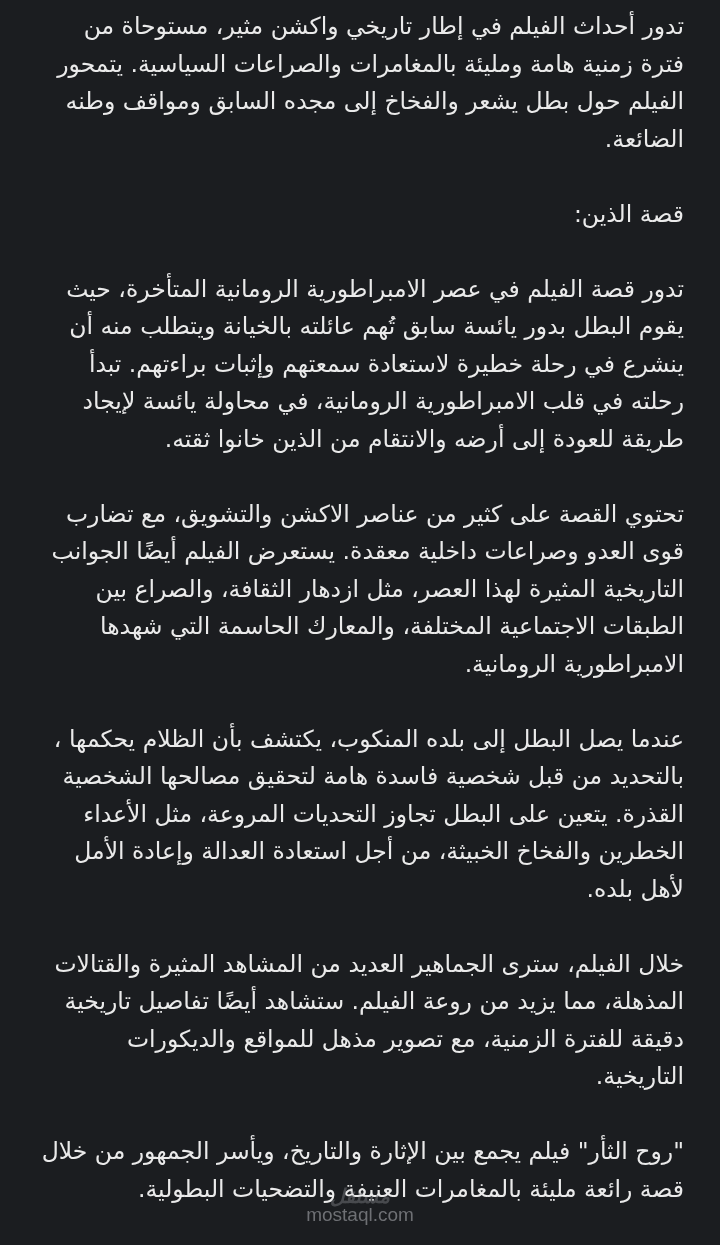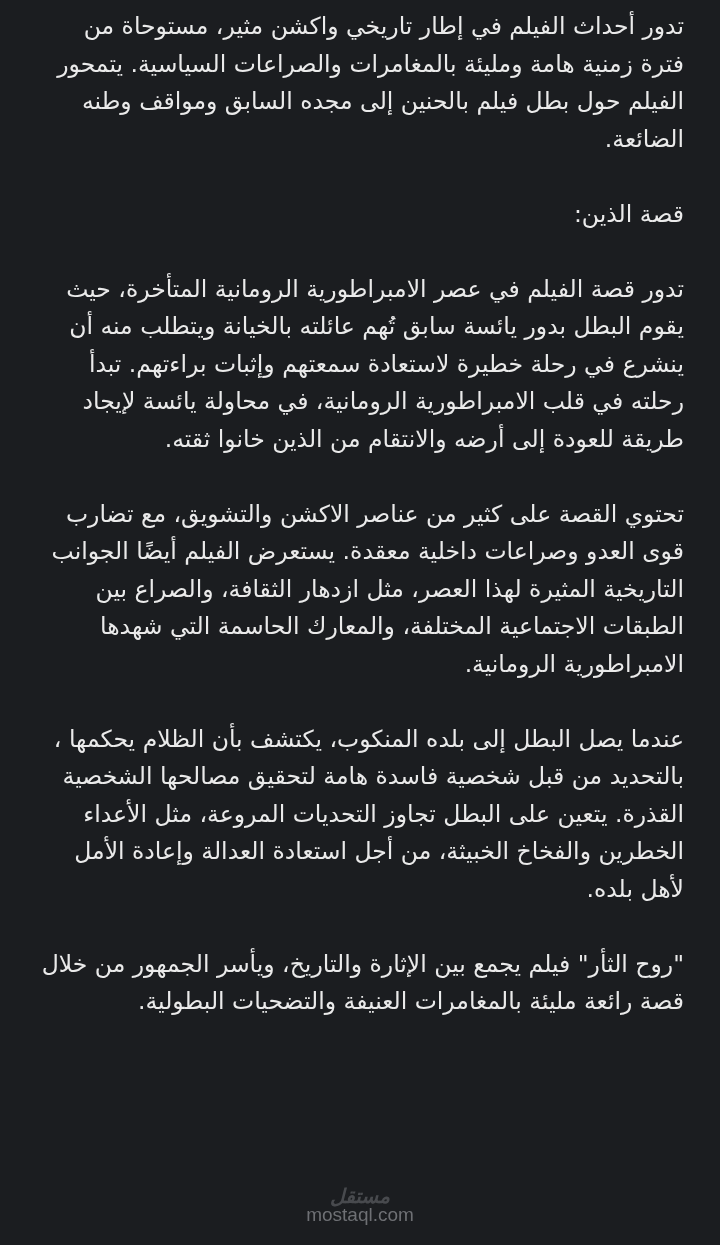--- a/index.html
+++ b/index.html
@@ -46,24 +46,25 @@
     .watermark .wm-text {
       font-family: "Liberation Sans", sans-serif;
       font-size: 19px;
       line-height: 16px;
     }
   </style>
 </head>
 <body>
 
 <div class="content">
-  <p class="para">تدور أحداث الفيلم في إطار تاريخي واكشن مثير، مستوحاة من فترة زمنية هامة ومليئة بالمغامرات والصراعات السياسية. يتمحور الفيلم حول بطل فيلم بالحنين إلى مجده السابق ومواقف وطنه الضائعة.</p>
+  <p class="para">تدور أحداث الفيلم في إطار تاريخي واكشن مثير، مستوحاة من فترة زمنية هامة ومليئة بالمغامرات والصراعات السياسية. يتمحور الفيلم حول بطل يشعر والفخاخ إلى مجده السابق ومواقف وطنه الضائعة.</p>
   <p class="para">قصة الذين:</p>
   <p class="para">تدور قصة الفيلم في عصر الامبراطورية الرومانية المتأخرة، حيث يقوم البطل بدور يائسة سابق تُهم عائلته بالخيانة ويتطلب منه أن ينشرع في رحلة خطيرة لاستعادة سمعتهم وإثبات براءتهم. تبدأ رحلته في قلب الامبراطورية الرومانية، في محاولة يائسة لإيجاد طريقة للعودة إلى أرضه والانتقام من الذين خانوا ثقته.</p>
   <p class="para">تحتوي القصة على كثير من عناصر الاكشن والتشويق، مع تضارب قوى العدو وصراعات داخلية معقدة. يستعرض الفيلم أيضًا الجوانب التاريخية المثيرة لهذا العصر، مثل ازدهار الثقافة، والصراع بين الطبقات الاجتماعية المختلفة، والمعارك الحاسمة التي شهدها الامبراطورية الرومانية.</p>
   <p class="para">عندما يصل البطل إلى بلده المنكوب، يكتشف بأن الظلام يحكمها ، بالتحديد من قبل شخصية فاسدة هامة لتحقيق مصالحها الشخصية القذرة. يتعين على البطل تجاوز التحديات المروعة، مثل الأعداء الخطرين والفخاخ الخبيثة، من أجل استعادة العدالة وإعادة الأمل لأهل بلده.</p>
+  <p class="para">خلال الفيلم، سترى الجماهير العديد من المشاهد المثيرة والقتالات المذهلة، مما يزيد من روعة الفيلم. ستشاهد أيضًا تفاصيل تاريخية دقيقة للفترة الزمنية، مع تصوير مذهل للمواقع والديكورات التاريخية.</p>
   <p class="para">"روح الثأر" فيلم يجمع بين الإثارة والتاريخ، ويأسر الجمهور من خلال قصة رائعة مليئة بالمغامرات العنيفة والتضحيات البطولية.</p>
 </div>
 
 <div class="watermark">
   <div class="wm-logo">مستقل</div>
   <div class="wm-text">mostaql.com</div>
 </div>
 
 </body></html>

